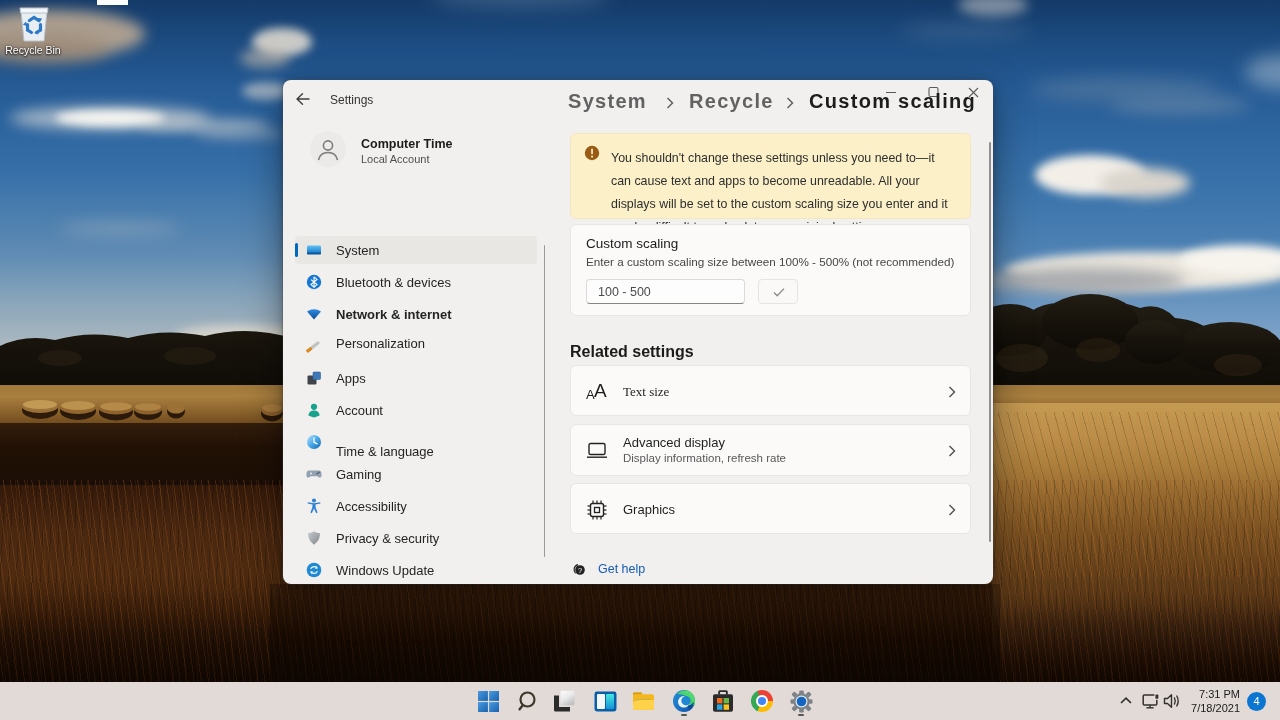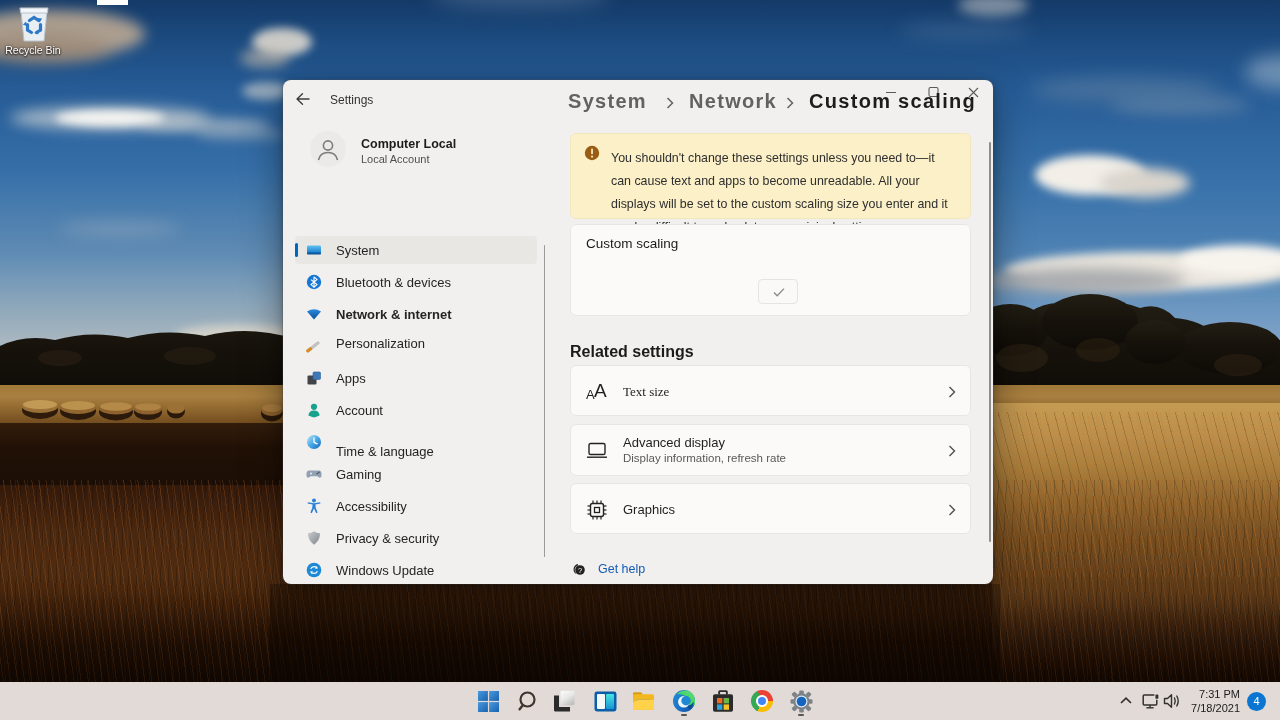--- a/index.html
+++ b/index.html
@@ -164,21 +164,21 @@
     <svg class="abs" style="left:12px;top:12px;" width="16" height="14" viewBox="0 0 16 14">
       <path d="M2,7 L14,7 M2,7 L7.5,1.8 M2,7 L7.5,12.2" stroke="#3d3d3d" stroke-width="1.4" fill="none" stroke-linecap="round"></path>
     </svg>
     <div class="abs" style="left:47px;top:13px;font-size:12px;color:#333;">Settings</div>
 
     <div class="abs" style="left:27px;top:51px;width:36px;height:36px;border-radius:50%;background:#eceae8;"></div>
     <svg class="abs" style="left:27px;top:51px;" width="36" height="36" viewBox="0 0 36 36">
       <circle cx="18" cy="14.5" r="4.6" fill="none" stroke="#7d7d7d" stroke-width="1.6"></circle>
       <path d="M8.5,29 Q10,21.5 18,21.5 Q26,21.5 27.5,29" fill="none" stroke="#7d7d7d" stroke-width="1.6"></path>
     </svg>
-    <div class="abs" style="left:78px;top:57px;font-size:12.5px;font-weight:bold;color:#1c1c1c;">Computer Local</div>
+    <div class="abs" style="left:78px;top:57px;font-size:12.5px;font-weight:bold;color:#1c1c1c;">Computer Time</div>
     <div class="abs" style="left:78px;top:72.5px;font-size:11px;color:#4f4f4f;">Local Account</div>
 
 
     <div class="abs" style="left:12px;top:156px;width:242px;height:28px;background:#e9e7e4;border-radius:4px;"></div>
     <div class="abs" style="left:12px;top:163px;width:3px;height:14px;background:#0067c0;border-radius:2px;"></div>
     <svg class="abs nvi" style="top:162px;" width="16" height="16" viewBox="0 0 16 16">
       <defs>
           <linearGradient id="sysg" x1="0" y1="0" x2="0" y2="1">
             <stop offset="0" stop-color="#5fc2f2"></stop>
             <stop offset="1" stop-color="#1271c8"></stop>
@@ -271,36 +271,40 @@
       <path d="M5.4,12.0 L4.3,9.2 L7.1,9.6 Z" fill="#fff"></path>
     </svg>
     <div class="nvt" style="top:483px;">Windows Update</div>
 
     <div class="abs" style="left:260.5px;top:165px;width:1.6px;height:312px;background:#9a9a9a;border-radius:1px;"></div>
 
     <div class="abs bc" style="left:285px;color:#626262;">System</div>
     <svg class="abs" style="left:381px;top:15px;" width="12" height="16" viewBox="0 0 12 16">
       <path d="M3.5,3 L8.5,8 L3.5,13" fill="none" stroke="#626262" stroke-width="1.5"></path>
     </svg>
-    <div class="abs bc" style="left:406px;color:#626262;">Network</div>
+    <div class="abs bc" style="left:406px;color:#626262;">Recycle</div>
     <svg class="abs" style="left:501px;top:15px;" width="12" height="16" viewBox="0 0 12 16">
       <path d="M3.5,3 L8.5,8 L3.5,13" fill="none" stroke="#626262" stroke-width="1.5"></path>
     </svg>
     <div class="abs bc" style="left:526px;color:#1d1d1d;">Custom scaling</div>
 
     <div class="abs" style="left:287px;top:53px;width:401px;height:86px;background:#fbf0c8;border:1px solid #f3e7c0;border-radius:6px;"></div>
     <svg class="abs" style="left:301px;top:65px;" width="16" height="16" viewBox="0 0 16 16">
       <circle cx="8" cy="8" r="7.2" fill="#995c12"></circle>
       <rect x="7.2" y="3.6" width="1.7" height="5.6" rx="0.8" fill="#fbf0c8"></rect>
       <circle cx="8.05" cy="11.6" r="1.05" fill="#fbf0c8"></circle>
     </svg>
     <div class="abs" style="left:328px;top:66.5px;width:345px;font-size:12.4px;line-height:23px;color:#2e2e2e;">You shouldn't change these settings unless you need to—it can cause text and apps to become unreadable. All your displays will be set to the custom scaling size you enter and it can be difficult to go back to your original settings.</div>
 
     <div class="abs" style="left:287px;top:144px;width:401px;height:92px;background:#fbfaf9;border:1px solid #e8e6e3;border-radius:6px;">
       <div class="abs" style="left:15px;top:11px;font-size:13.5px;color:#1b1b1b;">Custom scaling</div>
+      <div class="abs" style="left:15px;top:29.5px;font-size:11.7px;color:#474747;">Enter a custom scaling size between 100% - 500% (not recommended)</div>
+      <div class="abs" style="left:15px;top:54px;width:159px;height:25px;background:#fdfdfd;border:1px solid #dcdad7;border-bottom:1px solid #87857f;border-radius:4px;">
+        <div class="abs" style="left:11px;top:4.5px;font-size:12.5px;color:#4c4c4c;">100 - 500</div>
+      </div>
       <div class="abs" style="left:187px;top:54px;width:40px;height:25px;background:#faf9f8;border:1px solid #e6e4e1;border-radius:4px;">
         <svg class="abs" style="left:14px;top:7px;" width="12" height="11" viewBox="0 0 12 11">
           <path d="M1,5.5 L4.2,8.7 L11,1.6" fill="none" stroke="#8a8a8a" stroke-width="1.3"></path>
         </svg>
       </div>
     </div>
 
     <div class="abs" style="left:287px;top:263px;font-size:16px;font-weight:bold;color:#1b1b1b;">Related settings</div>
 
     <div class="abs" style="left:287px;top:285px;width:401px;height:51px;background:#fbfaf9;border:1px solid #e8e6e3;border-radius:6px;">

